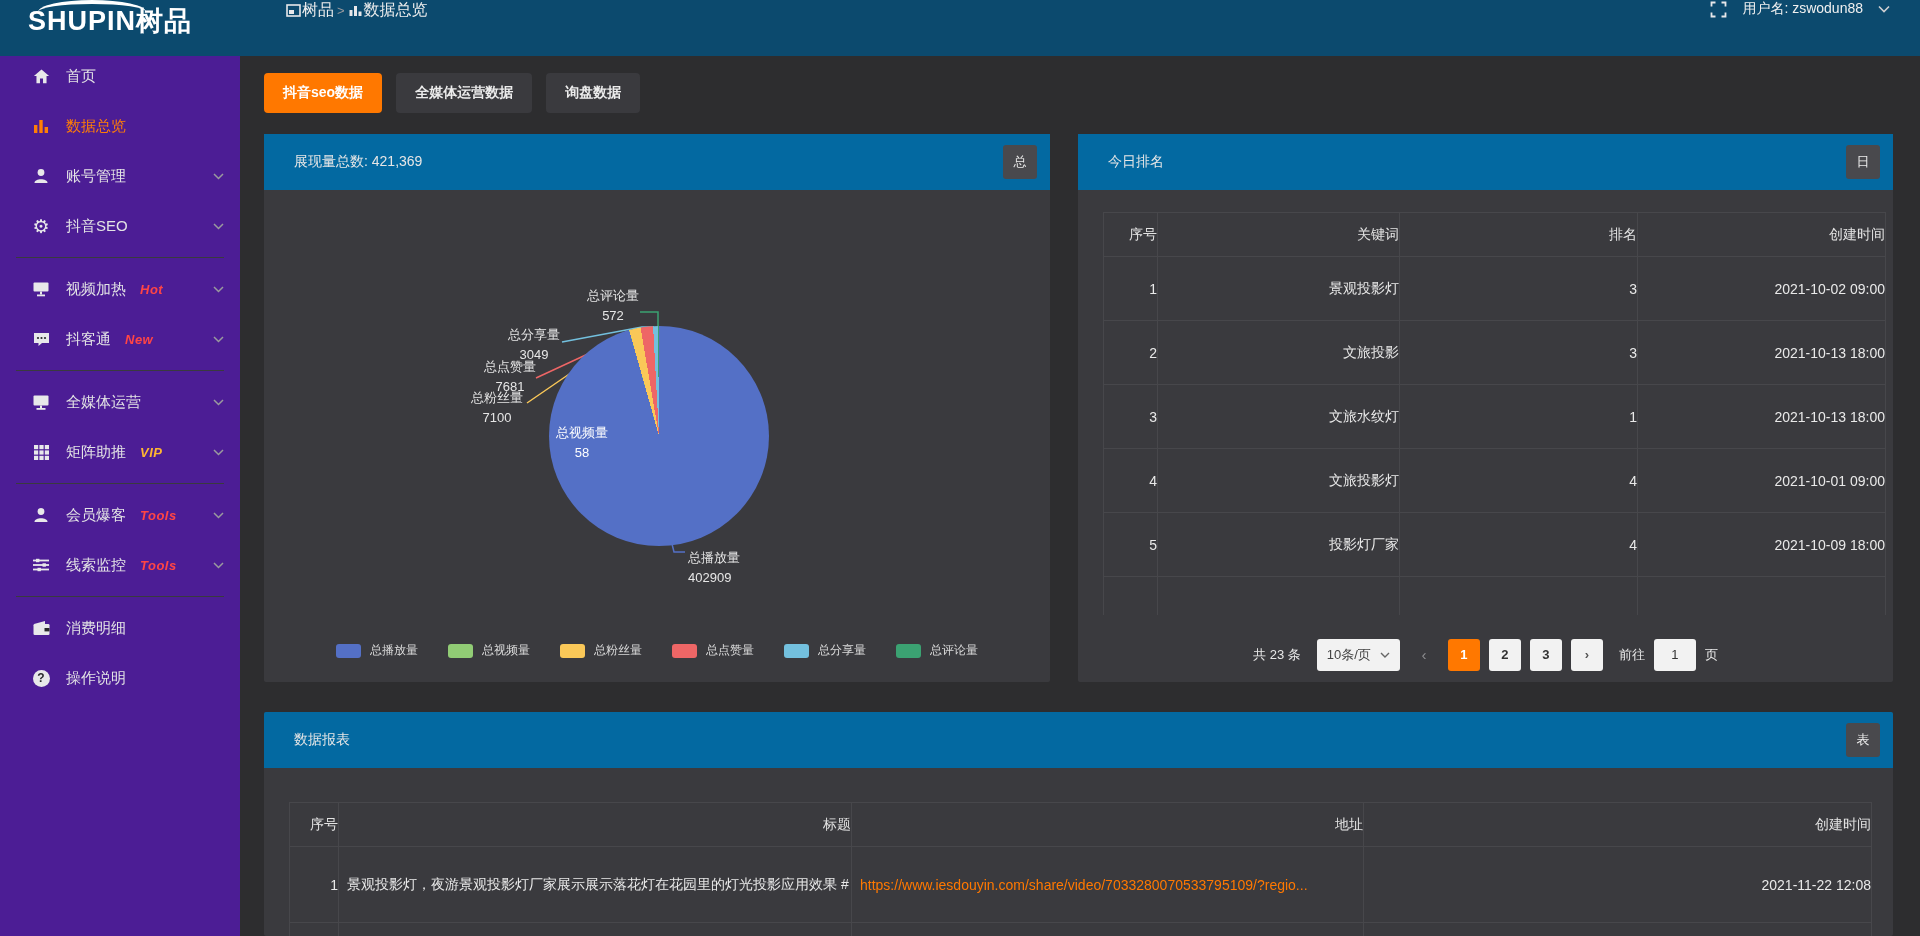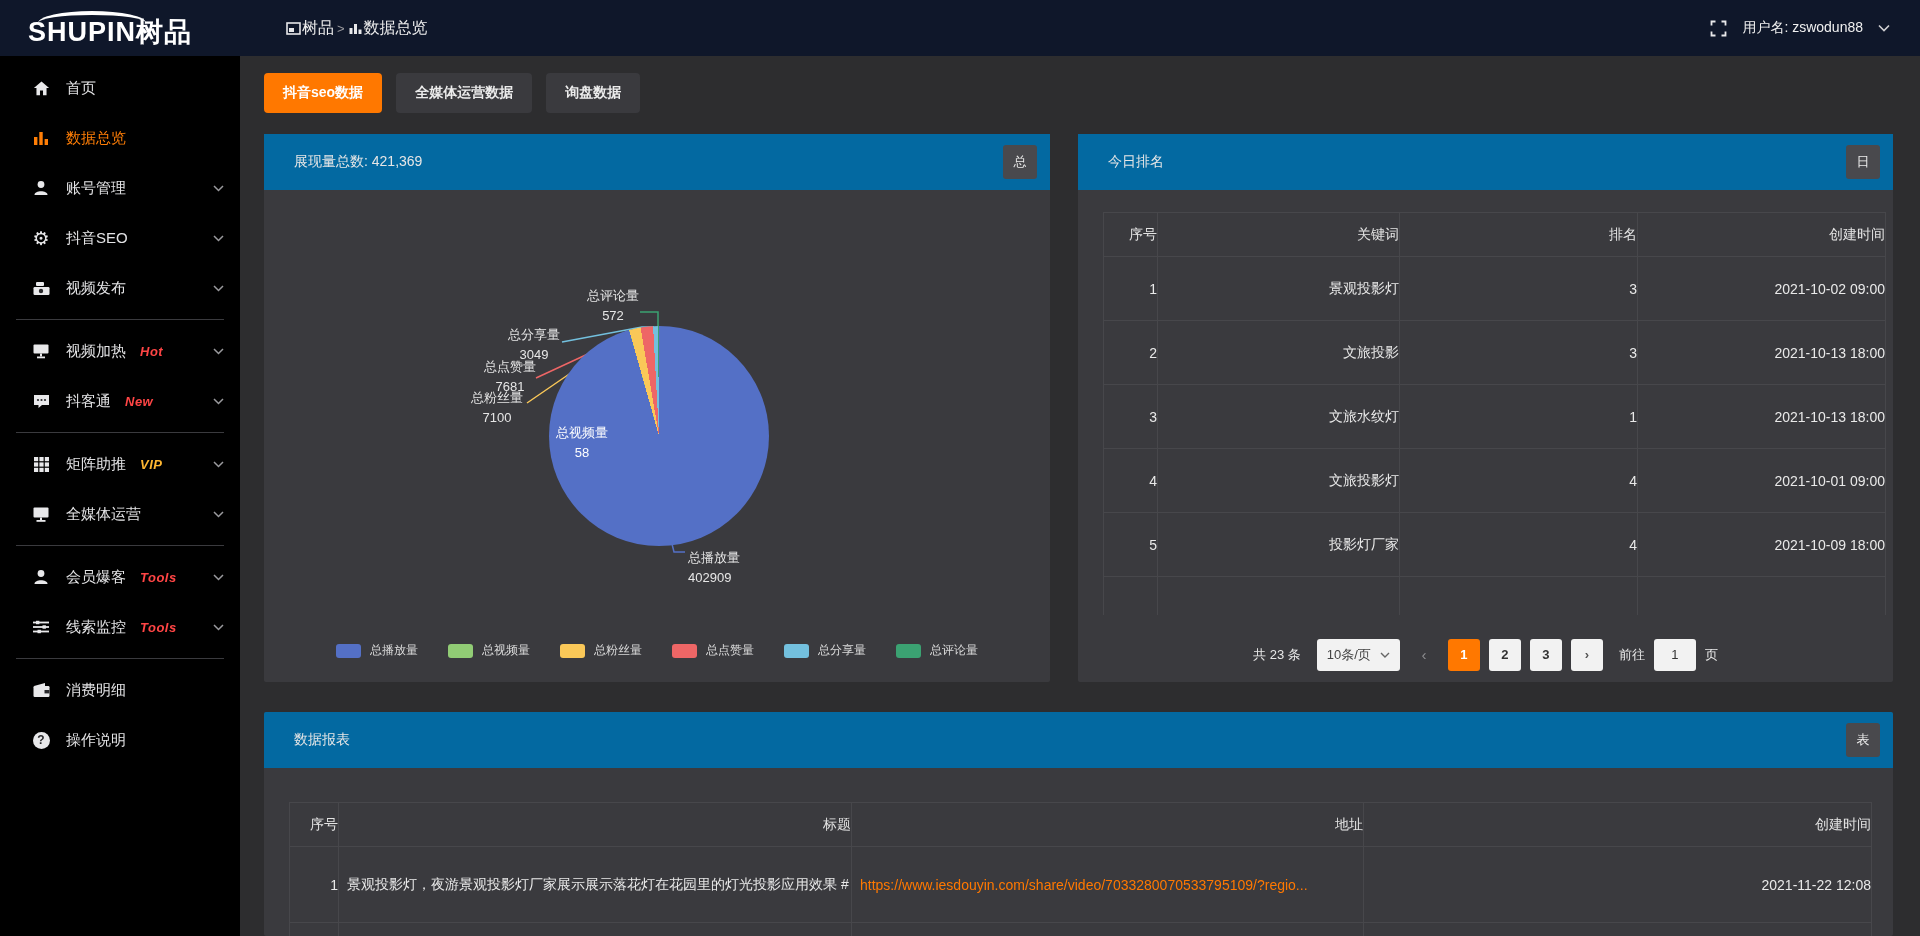--- a/index.html
+++ b/index.html
@@ -1,31 +1,31 @@
 <!DOCTYPE html>
 <html><head>
 <meta charset="utf-8">
 <style>
   * { margin:0; padding:0; box-sizing:border-box; }
   html,body { background:#1e1e20; }
   body { font-family:"Liberation Sans","DejaVu Sans",sans-serif; }
   .app { position:relative; width:1920px; height:936px; background:#2d2d2f; overflow:hidden; }
 
   
-  .topbar { position:absolute; top:0; left:0; right:0; height:56px; background:#0f172a; display:flex; align-items:center; z-index:5; }
+  .topbar { position:absolute; top:0; left:0; right:0; height:56px; background:#0c4a6e; display:flex; align-items:flex-start; z-index:5; }
   .logo-wrap { width:240px; padding-left:28px; flex:0 0 auto; }
   .logo { position:relative; display:inline-block; color:#fff; font-size:27px; font-weight:800; letter-spacing:1px; line-height:1; padding-top:8px; }
   .logo-arc { position:absolute; top:0; left:10px; width:108px; height:12px; border-top:4px solid #fff; border-radius:50% 50% 0 0 / 100% 100% 0 0; }
   .breadcrumb { display:flex; align-items:center; gap:1px; margin-left:46px; color:#ededed; font-size:16px; }
   .breadcrumb .sep { color:#9a9a9e; font-size:13px; margin:0 2px; }
   .crumb-ic { display:inline-flex; align-items:center; }
   .topbar-right { margin-left:auto; margin-right:30px; display:flex; align-items:center; gap:15px; color:#f0f0f0; font-size:14px; }
 
   
-  .sidebar { position:absolute; top:56px; left:0; bottom:0; width:240px; background:#000000; padding-top:7px; }
+  .sidebar { position:absolute; top:44px; left:0; bottom:0; width:240px; background:#4c1d95; padding-top:7px; }
   .side-item { height:50px; display:flex; align-items:center; padding:0 16px 0 30px; color:#e3e3e5; font-size:15px; cursor:pointer; }
   .side-item .micon { width:22px; margin-right:14px; display:flex; justify-content:center; align-items:center; color:#e8e8ea; }
   .side-item.active, .side-item.active .micon { color:#ff7e06; }
   .side-badge { font-style:italic; font-weight:bold; font-size:13px; margin-left:14px; letter-spacing:.5px; }
   .badge-red { color:#ff4545; }
   .badge-gold { color:#ffb731; }
   .chev { margin-left:auto; display:flex; }
   .side-divider { height:1px; background:#3a3a3e; margin:6px 16px; }
   .gear-glyph { font-size:19px; line-height:1; }
   .qicon { width:17px; height:17px; border-radius:50%; background:#e8e8ea; color:#28282b; font-size:12px; font-weight:bold; display:flex; align-items:center; justify-content:center; }
@@ -173,35 +173,20 @@
     <div class="side-item">
       <span class="micon gear-glyph">⚙</span>
       <span>抖音SEO</span>
       <span class="chev">
         <svg class="ic" width="11" height="7" viewBox="0 0 11 7" fill="none" stroke="#9a9a9e" stroke-width="1.5">
             <polyline points="1,1 5.5,5.5 10,1"></polyline>
           </svg>
       </span>
     </div>
 
-    <div class="side-item">
-      <span class="micon">
-        <svg class="ic" width="19" height="19" viewBox="0 0 19 19">
-            <rect x="4" y="3" width="8" height="4" rx="1" fill="currentColor"></rect>
-            <rect x="1.5" y="8" width="16" height="8" rx="1.2" fill="currentColor"></rect>
-            <circle cx="9" cy="12" r="2.2" fill="#28282b"></circle>
-          </svg>
-      </span>
-      <span>视频发布</span>
-      <span class="chev">
-        <svg class="ic" width="11" height="7" viewBox="0 0 11 7" fill="none" stroke="#9a9a9e" stroke-width="1.5">
-            <polyline points="1,1 5.5,5.5 10,1"></polyline>
-          </svg>
-      </span>
-    </div>
 
     <div class="side-divider"></div>
 
     <div class="side-item">
       <span class="micon">
         <svg class="ic" width="18" height="18" viewBox="0 0 18 18">
             <rect x="1.5" y="2.5" width="15" height="9" rx="1" fill="currentColor"></rect>
             <rect x="8" y="11.5" width="2" height="3" fill="currentColor"></rect>
             <rect x="5" y="14.5" width="8" height="1.8" fill="currentColor"></rect>
           </svg>
@@ -227,53 +212,53 @@
       <span>抖客通</span>
       <span class="side-badge badge-red">New</span>
       <span class="chev">
         <svg class="ic" width="11" height="7" viewBox="0 0 11 7" fill="none" stroke="#9a9a9e" stroke-width="1.5">
             <polyline points="1,1 5.5,5.5 10,1"></polyline>
           </svg>
       </span>
     </div>
 
     <div class="side-divider"></div>
+
+    <div class="side-item">
+      <span class="micon">
+        <svg class="ic" width="18" height="18" viewBox="0 0 18 18">
+            <rect x="1.5" y="2.5" width="15" height="10" rx="1" fill="currentColor"></rect>
+            <rect x="8" y="12.5" width="2" height="2.5" fill="currentColor"></rect>
+            <rect x="4.5" y="15" width="9" height="1.8" fill="currentColor"></rect>
+          </svg>
+      </span>
+      <span>全媒体运营</span>
+      <span class="chev">
+        <svg class="ic" width="11" height="7" viewBox="0 0 11 7" fill="none" stroke="#9a9a9e" stroke-width="1.5">
+            <polyline points="1,1 5.5,5.5 10,1"></polyline>
+          </svg>
+      </span>
+    </div>
 
     <div class="side-item">
       <span class="micon">
         <svg class="ic" width="17" height="17" viewBox="0 0 17 17">
           <rect x="1" y="1" width="4.2" height="4.2" fill="currentColor"></rect>
             <rect x="6.4" y="1" width="4.2" height="4.2" fill="currentColor"></rect>
             <rect x="11.8" y="1" width="4.2" height="4.2" fill="currentColor"></rect>
           <rect x="1" y="6.4" width="4.2" height="4.2" fill="currentColor"></rect>
             <rect x="6.4" y="6.4" width="4.2" height="4.2" fill="currentColor"></rect>
             <rect x="11.8" y="6.4" width="4.2" height="4.2" fill="currentColor"></rect>
           <rect x="1" y="11.8" width="4.2" height="4.2" fill="currentColor"></rect>
             <rect x="6.4" y="11.8" width="4.2" height="4.2" fill="currentColor"></rect>
             <rect x="11.8" y="11.8" width="4.2" height="4.2" fill="currentColor"></rect>
         </svg>
       </span>
       <span>矩阵助推</span>
       <span class="side-badge badge-gold">VIP</span>
-      <span class="chev">
-        <svg class="ic" width="11" height="7" viewBox="0 0 11 7" fill="none" stroke="#9a9a9e" stroke-width="1.5">
-            <polyline points="1,1 5.5,5.5 10,1"></polyline>
-          </svg>
-      </span>
-    </div>
-
-    <div class="side-item">
-      <span class="micon">
-        <svg class="ic" width="18" height="18" viewBox="0 0 18 18">
-            <rect x="1.5" y="2.5" width="15" height="10" rx="1" fill="currentColor"></rect>
-            <rect x="8" y="12.5" width="2" height="2.5" fill="currentColor"></rect>
-            <rect x="4.5" y="15" width="9" height="1.8" fill="currentColor"></rect>
-          </svg>
-      </span>
-      <span>全媒体运营</span>
       <span class="chev">
         <svg class="ic" width="11" height="7" viewBox="0 0 11 7" fill="none" stroke="#9a9a9e" stroke-width="1.5">
             <polyline points="1,1 5.5,5.5 10,1"></polyline>
           </svg>
       </span>
     </div>
 
     <div class="side-divider"></div>
 
     <div class="side-item">

